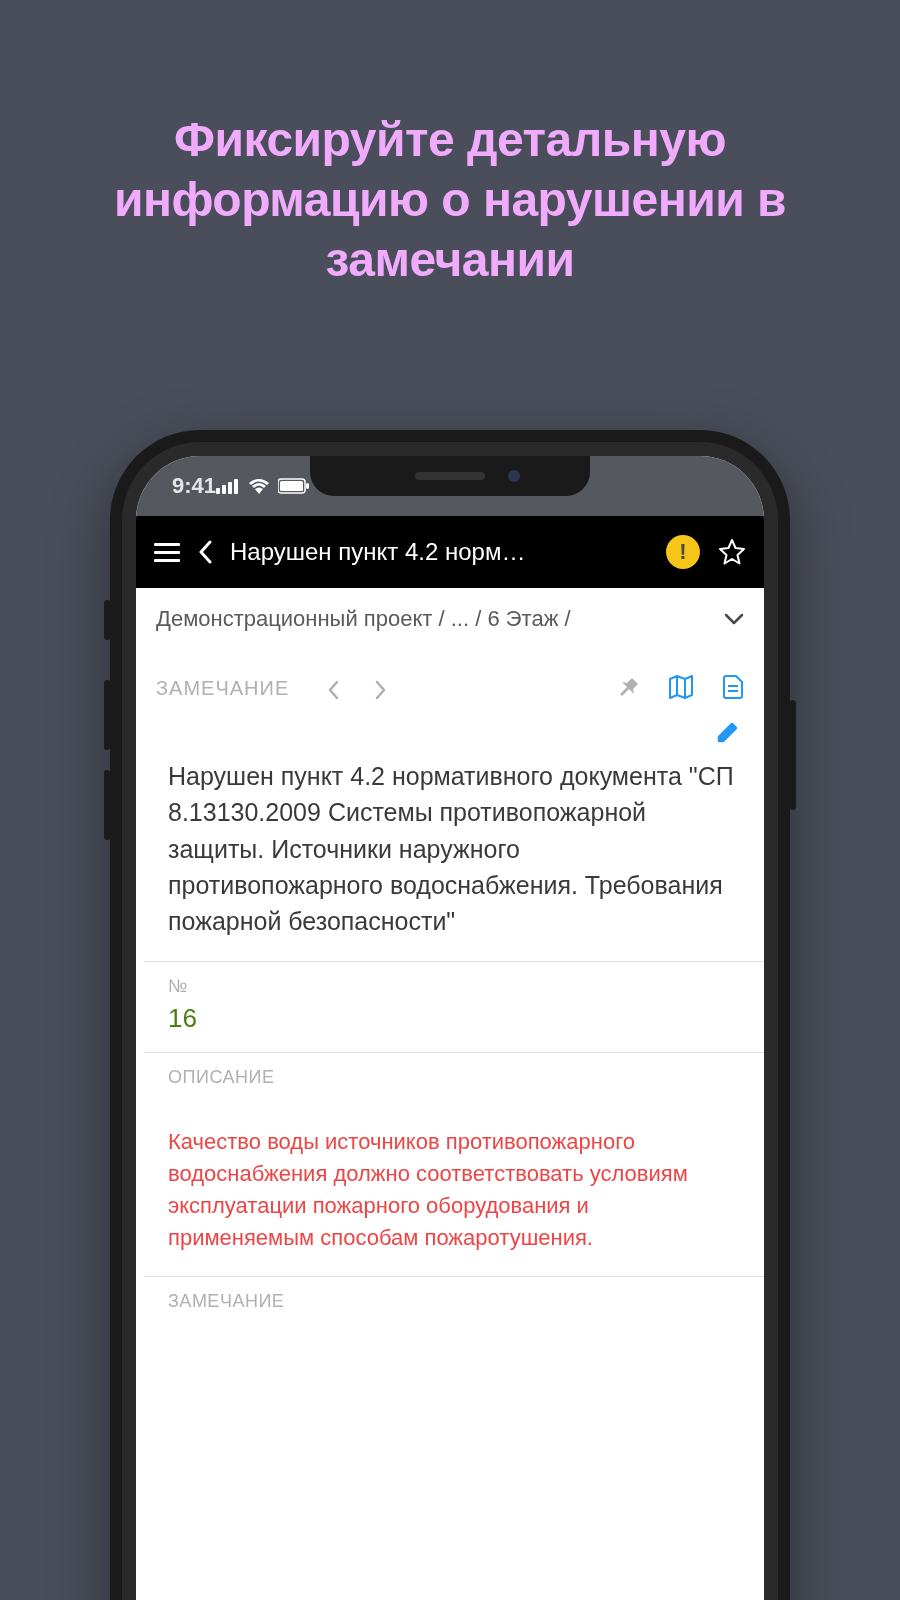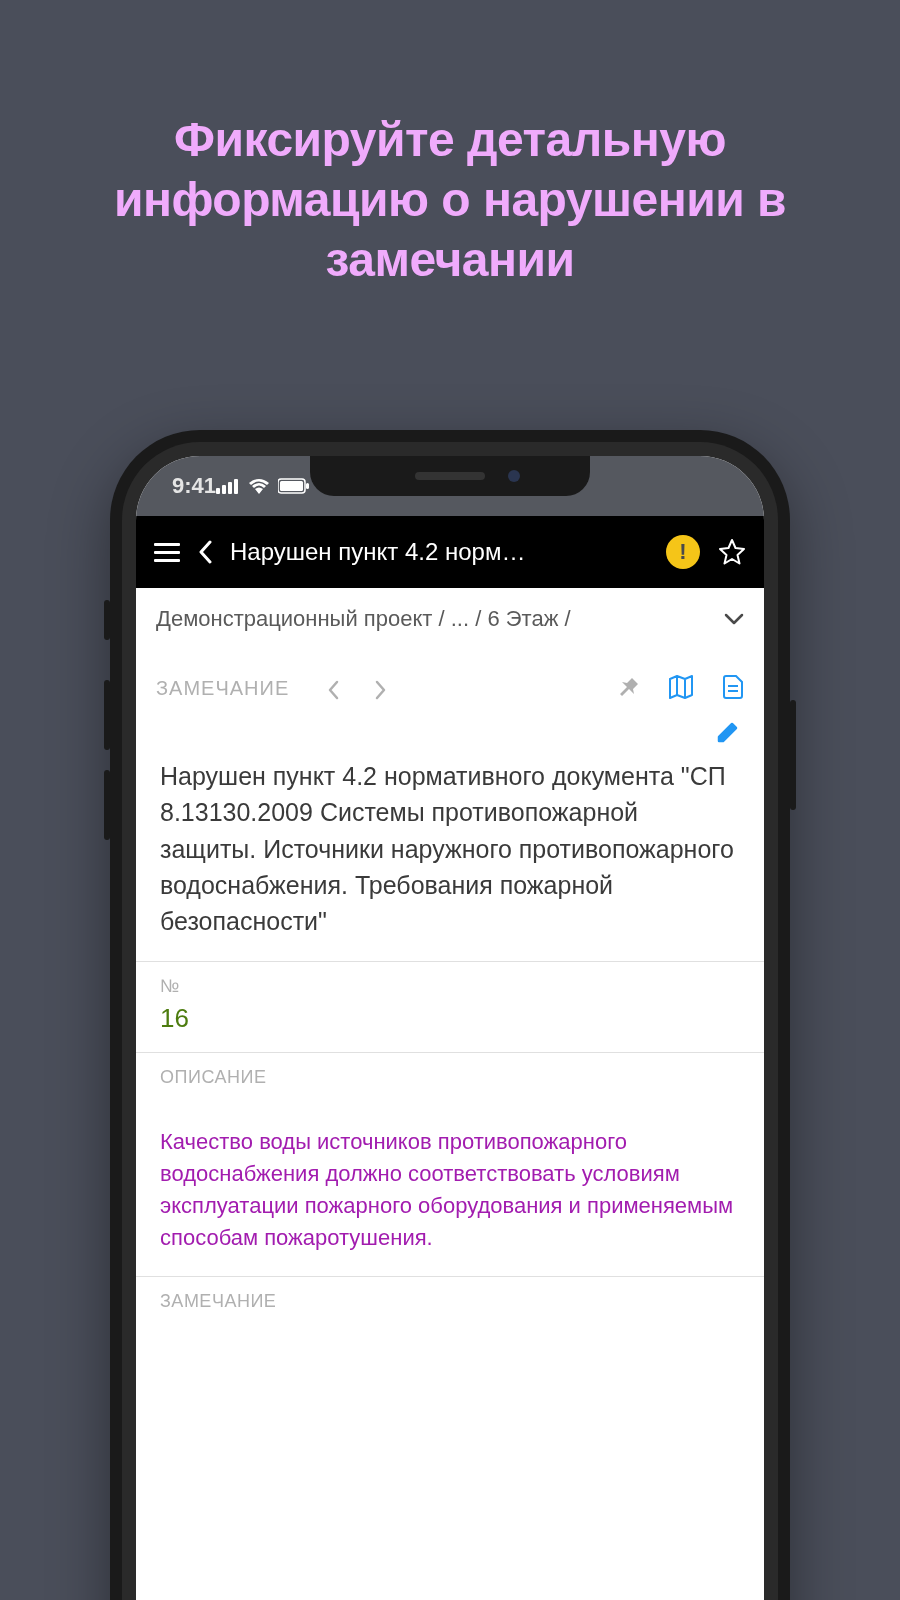--- a/index.html
+++ b/index.html
@@ -117,32 +117,32 @@
   gap: 30px;
 }
 .tab-label { color: #b0b0b0; font-size: 20px; letter-spacing: 1px; }
 .tab-arrows { display: flex; gap: 36px; color: #b0b0b0; margin-left: 8px; }
 .tab-spacer { flex: 1; }
 .tab-icons { display: flex; gap: 28px; align-items: center; }
 .icon-pin { color: #b0b0b0; }
 .icon-map { color: #2196f3; }
 .icon-doc { color: #2196f3; }
 .edit-row { display: flex; justify-content: flex-end; padding: 8px 24px 14px 24px; }
-.content { padding: 0 24px; }
+.content { padding: 0 24px; margin-left: 8px; }
 .main-text {
   font-size: 25px;
   line-height: 1.45;
   color: #3a3a3a;
   padding-bottom: 22px;
 }
 .divider { height: 1px; background: #e0e0e0; margin: 0 -24px; }
 .field { padding: 14px 0 18px 0; }
 .field-label { color: #b0b0b0; font-size: 18px; letter-spacing: 0.5px; margin-bottom: 6px; }
 .field-value { color: #4d7c0f; font-size: 26px; }
-.desc-text { color: #a21caf; font-size: 22px; line-height: 1.45; padding: 14px 0 22px 0; }
+.desc-text { color: #ef4444; font-size: 22px; line-height: 1.45; padding: 14px 0 22px 0; }
 svg { display: block; }
 </style>
 </head>
 <body>
 
 <div class="promo-headline">Фиксируйте детальную информацию о нарушении в замечании</div>
 
 <div class="phone-wrap">
   <div class="phone-outer">
     <div class="phone-side-btn side-left-1"></div>

